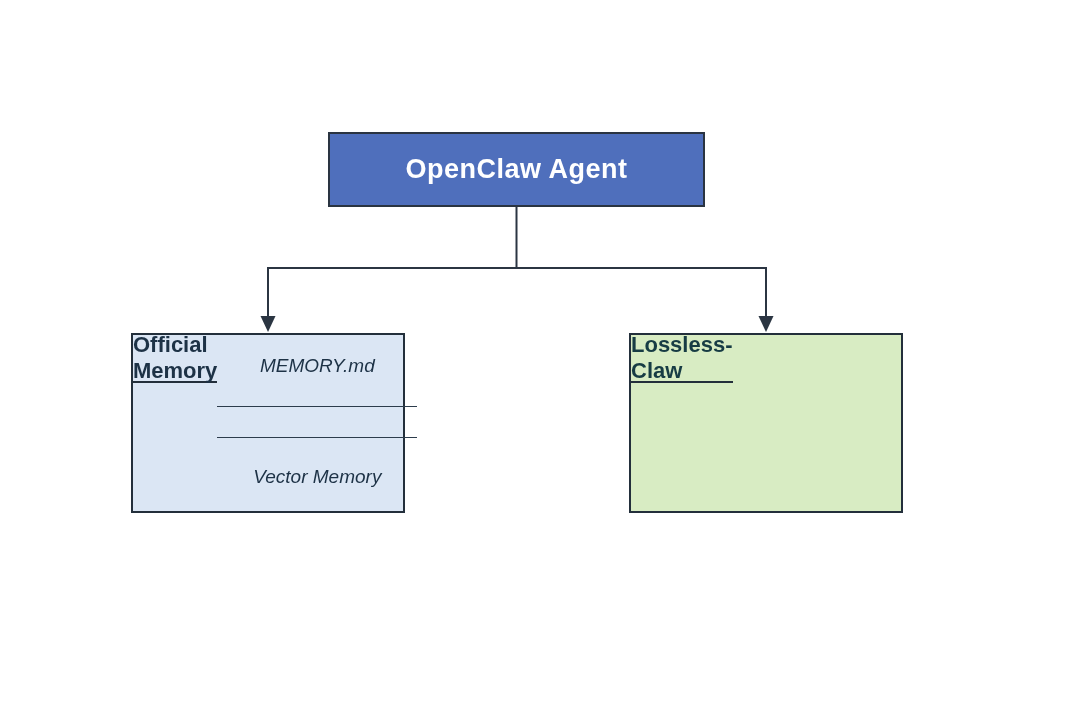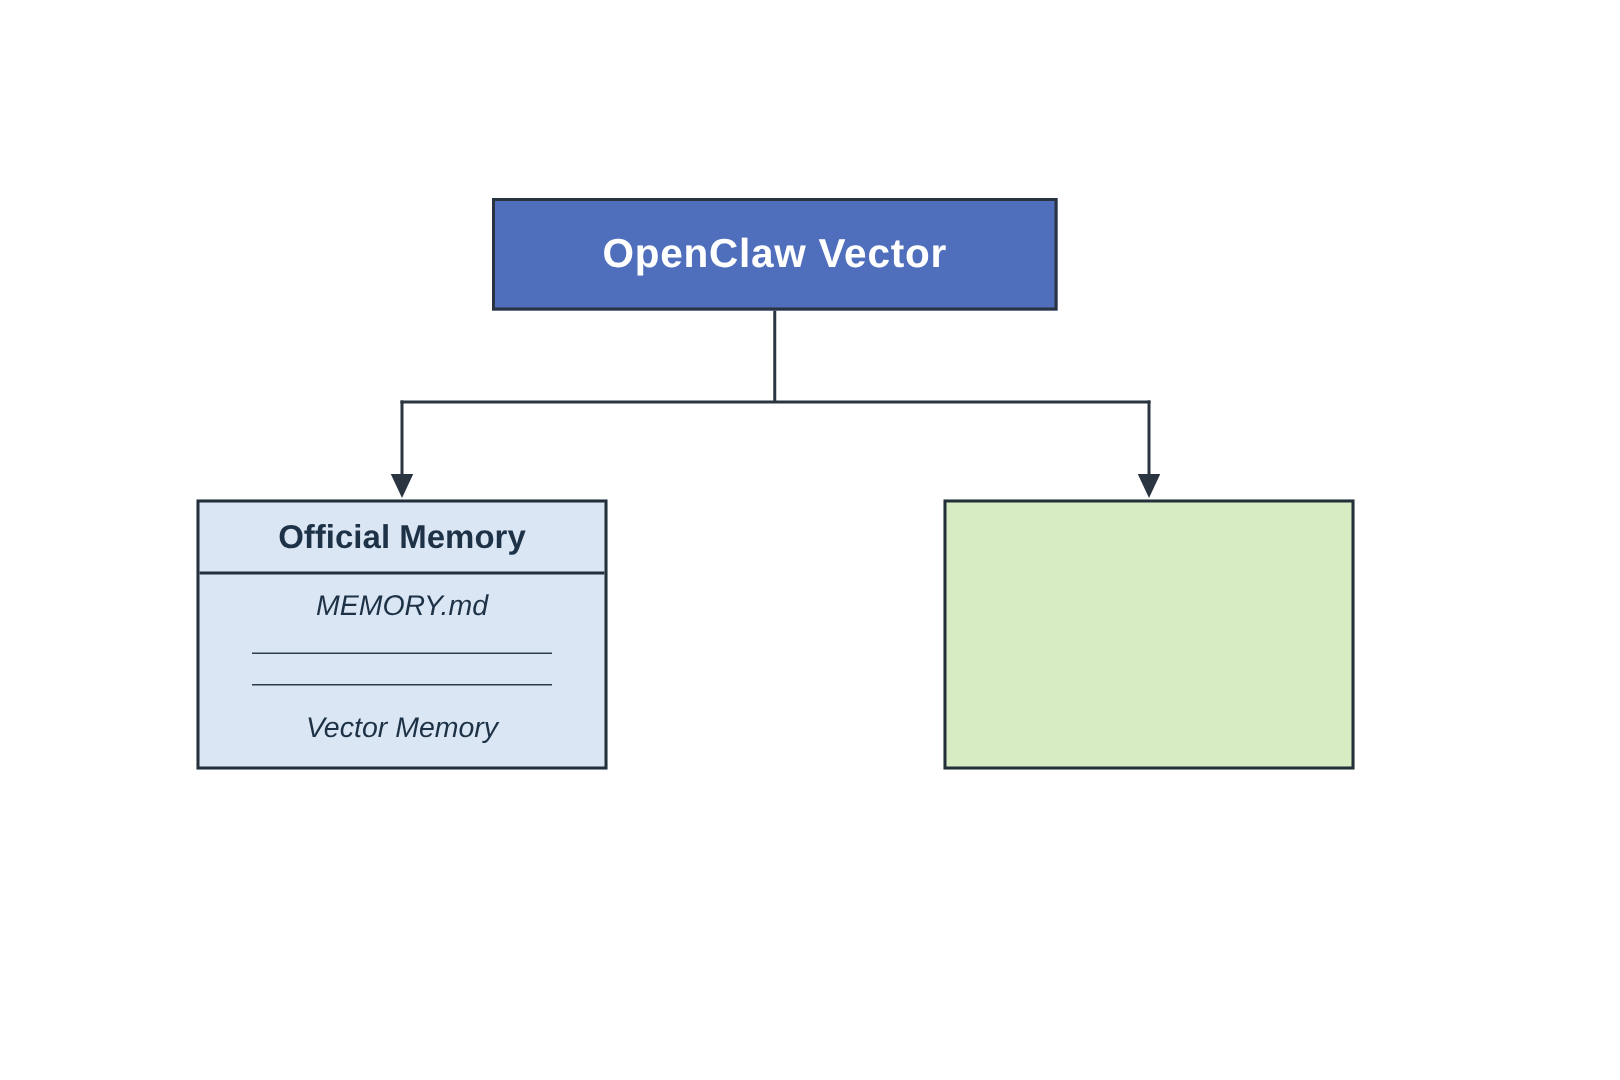--- a/index.html
+++ b/index.html
@@ -43,21 +43,21 @@
     letter-spacing: 0.5px;
   }
   .child-box {
     position: absolute;
     top: 333px;
     width: 274px;
     height: 180px;
     border: 2px solid #232f3b;
     box-sizing: border-box;
     display: flex;
-    flex-direction: column;
+    flex-direction: row;
   }
   .child-left {
     left: 131px;
     background: #dbe6f4;
   }
   .child-right {
     left: 629px;
     background: #d8ecc3;
   }
   .child-header {
@@ -108,29 +108,30 @@
     <line x1="267" y1="268" x2="767" y2="268" stroke="#2b3542" stroke-width="2"></line>
 
     <line x1="268" y1="267" x2="268" y2="318" stroke="#2b3542" stroke-width="2"></line>
     <polygon points="260.5,316 275.5,316 268,332" fill="#2b3542"></polygon>
 
     <line x1="766" y1="267" x2="766" y2="318" stroke="#2b3542" stroke-width="2"></line>
     <polygon points="758.5,316 773.5,316 766,332" fill="#2b3542"></polygon>
   </svg>
 
   <div class="root-box">
-    <span class="root-label">OpenClaw Vector</span>
+    <span class="root-label">OpenClaw Agent</span>
   </div>
 
   <div class="child-box child-left">
     <div class="child-header">Official Memory</div>
     <div class="child-items">
       <div class="item">MEMORY.md</div>
       <div class="item-sep"></div>
       <div class="item-sep"></div>
       <div class="item">Vector Memory</div>
     </div>
   </div>
 
   <div class="child-box child-right">
+    <div class="child-header">Lossless-Claw</div>
   </div>
 
 </div>
 
 </body></html>

